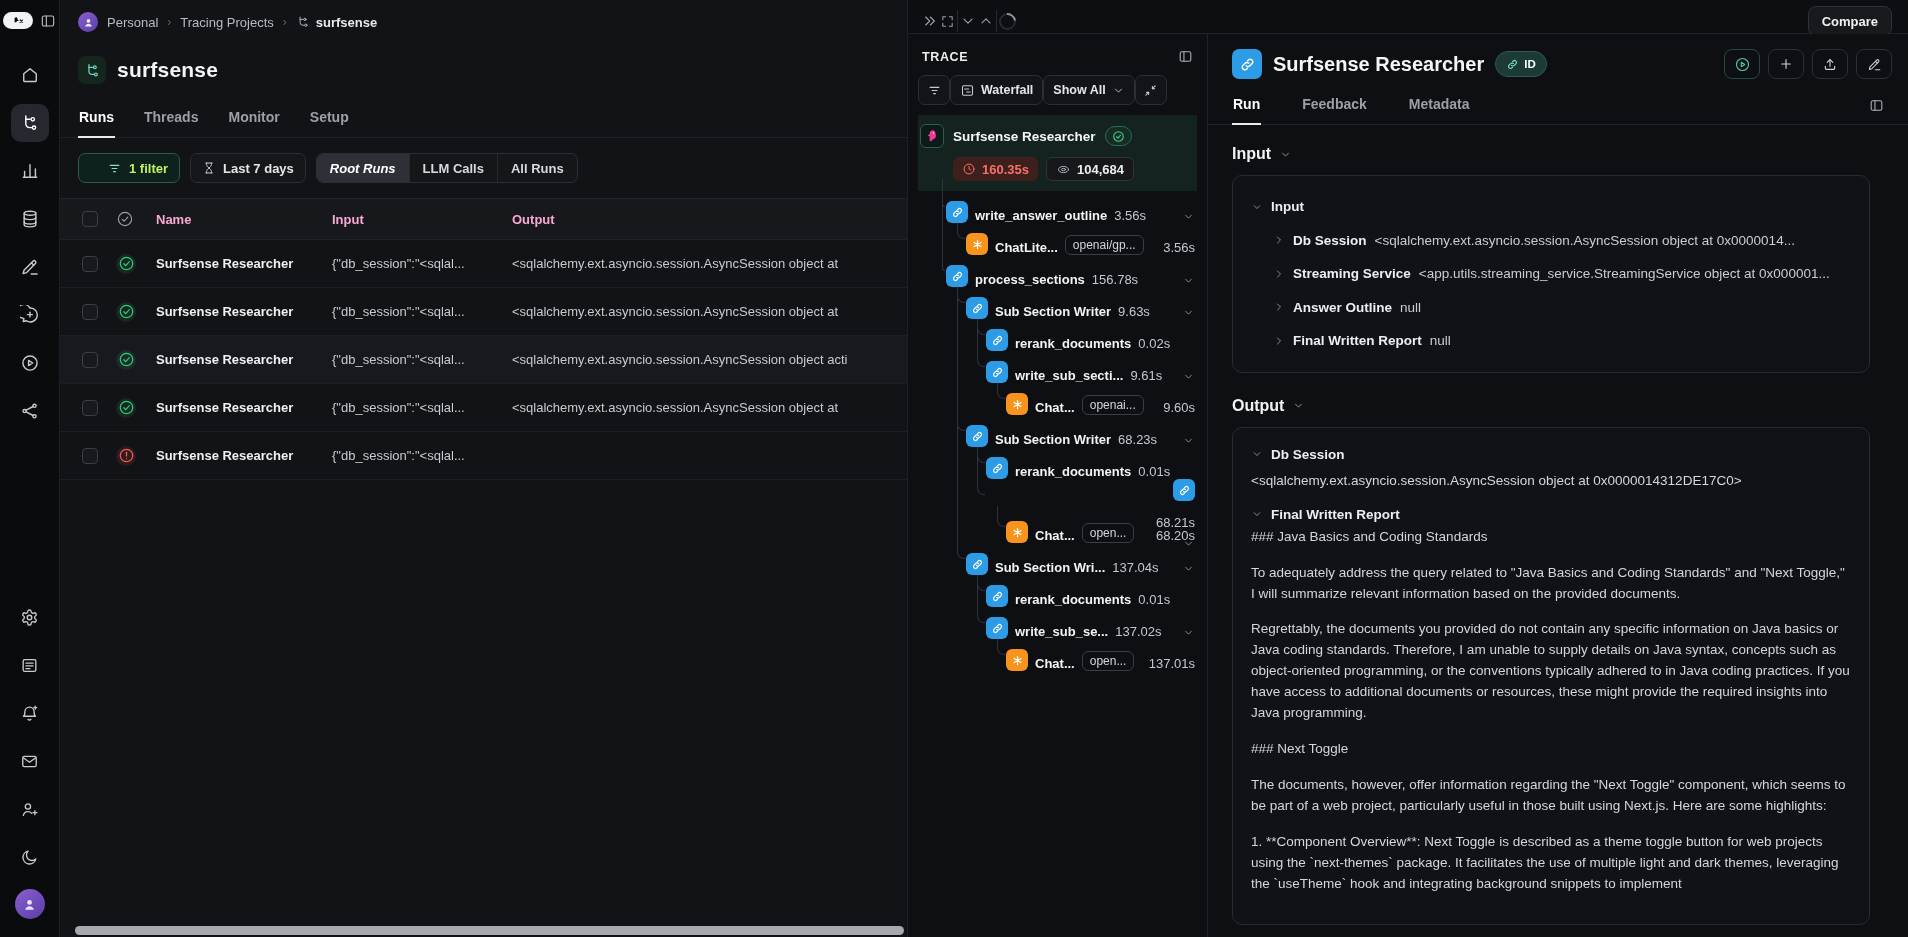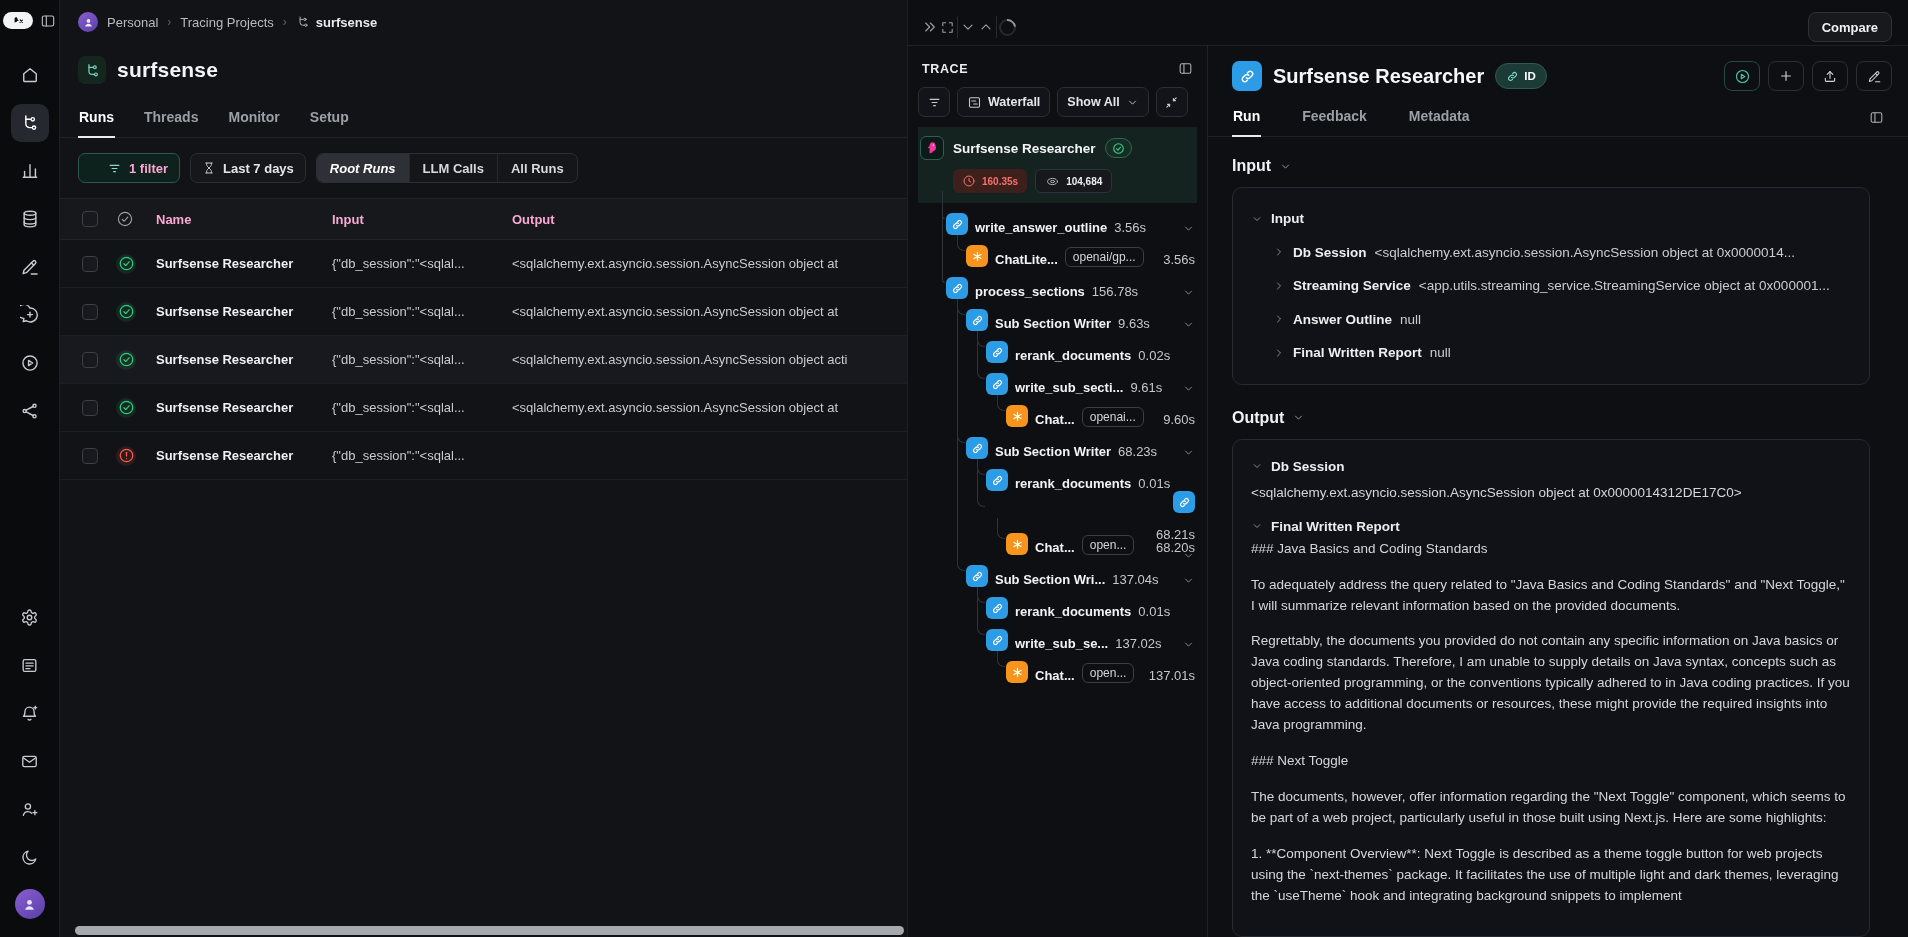--- a/index.html
+++ b/index.html
@@ -27,21 +27,21 @@
   .bc-leaf .ticon{color:#aeb2b8;display:flex;}
   .title-row{display:flex;align-items:center;gap:11px;padding:12px 18px 6px;}
   .title-icon{width:28px;height:28px;border-radius:7px;background:#15261f;color:#6fd9bf;display:flex;align-items:center;justify-content:center;flex:none;}
   .page-title{font-size:21px;font-weight:700;color:#f3f4f6;letter-spacing:.01em;}
   .tabs{display:flex;gap:28px;padding:0 18px;border-bottom:1px solid #1f2226;margin-top:10px;}
   .tab{padding:9px 1px 11px;font-size:14px;font-weight:600;color:#9aa0a7;cursor:pointer;border-bottom:2px solid transparent;margin-bottom:-1px;}
   .tab.active{color:#fff;border-bottom-color:#e8eaed;}
   .filterbar{display:flex;align-items:center;gap:10px;padding:15px 18px;}
   .btn{height:30px;border-radius:7px;border:1px solid #2b2e34;background:#15171b;display:inline-flex;align-items:center;gap:7px;padding:0 11px;font-size:13px;font-weight:600;color:#e3e5e8;cursor:pointer;white-space:nowrap;}
   .btn .bicon{display:flex;color:#c6c9ce;}
-  .btn.filter-btn{background:#0f211d;border-color:#2a584c;color:#f9a8d4;padding-left:28px;}
+  .btn.filter-btn{background:#0f211d;border-color:#2a584c;color:#bef264;padding-left:28px;}
   .btn.filter-btn .bicon{color:#87dfca;}
   .segmented{display:flex;border:1px solid #2b2e34;border-radius:7px;overflow:hidden;background:#14161a;height:30px;}
   .seg-item{padding:0 13px;display:flex;align-items:center;font-size:13px;font-weight:600;color:#d6d9dd;border-right:1px solid #26292e;cursor:pointer;}
   .seg-item:last-child{border-right:none;}
   .seg-item.active{background:#2d3037;color:#fff;font-style:italic;}
   .thead{display:flex;align-items:center;height:42px;background:#16181c;border-top:1px solid #202227;border-bottom:1px solid #202227;font-weight:700;color:#f9a8d4;flex:none;}
   .col-check{width:56px;padding-left:22px;flex:none;display:flex;align-items:center;}
   .col-status{width:40px;flex:none;display:flex;align-items:center;}
   .col-name{width:176px;flex:none;}
   .col-input{width:180px;flex:none;}
@@ -52,44 +52,44 @@
   .st-ic{width:20px;height:20px;border-radius:50%;display:flex;align-items:center;justify-content:center;}
   .st-success{color:#2fcb7c;background:rgba(47,203,124,.12);}
   .st-error{color:#fb5a50;background:rgba(251,90,80,.12);}
   .cell-name{font-weight:700;color:#eef0f3;font-size:13px;white-space:nowrap;overflow:hidden;}
   .cell-val{color:#c7cace;white-space:nowrap;overflow:hidden;padding-right:10px;}
   .hscroll-track{position:absolute;left:0;right:0;bottom:0;height:13px;background:#121317;}
   .hscroll-thumb{position:absolute;left:15px;right:3px;bottom:2px;height:9px;border-radius:5px;background:#a6a9ae;cursor:pointer;}
 
   
   .rightside{flex:1;display:flex;flex-direction:column;min-width:0;}
-  .topbar{height:46px;flex:none;display:flex;align-items:center;gap:2px;padding:9px 16px 0 14px;background:#0d0e11;border-bottom:1px solid #1f2126;}
+  .topbar{height:34px;flex:none;display:flex;align-items:center;gap:2px;padding:9px 16px 0 14px;background:#0d0e11;border-bottom:1px solid #1f2126;}
   .tb-icon{color:#9aa0a6;display:flex;cursor:pointer;}
   .tb-div{width:1px;height:22px;background:#26292e;}
   .spinner{width:17px;height:17px;border-radius:50%;border:2.6px solid #26292e;border-top-color:#90949a;transform:rotate(40deg);}
   .compare-btn{margin-left:auto;height:30px;border-radius:8px;border:1px solid #2e3137;background:#17191d;color:#f0f1f3;font-size:13px;font-weight:700;padding:0 13px;display:flex;align-items:center;cursor:pointer;}
   .panels{flex:1;display:flex;min-height:0;}
 
   
   .trace-panel{width:300px;flex:none;background:#0e0f12;border-right:1px solid #1f2126;display:flex;flex-direction:column;padding:0 10px;overflow:hidden;}
   .trace-head{display:flex;align-items:center;justify-content:space-between;padding:15px 4px 11px;}
   .trace-title{font-size:12.5px;font-weight:700;letter-spacing:.05em;color:#eceef1;}
   .trace-cols-icon{color:#aeb2b8;display:flex;cursor:pointer;}
-  .trace-actions{display:flex;align-items:center;gap:7px;}
+  .trace-actions{display:flex;align-items:center;}
   .t-btn{height:30px;border:1px solid #2b2e34;border-radius:7px;background:#121419;display:inline-flex;align-items:center;gap:6px;padding:0 9px;font-size:12.5px;font-weight:600;color:#e3e5e8;cursor:pointer;}
   .t-btn .bicon{display:flex;color:#c6c9ce;}
   .t-btn.sq{width:32px;justify-content:center;padding:0;}
   .tree{position:relative;margin-top:10px;flex:1;overflow:hidden;}
   .troot{position:relative;margin:0 -10px;background:#142320;padding:9px 12px 10px;cursor:pointer;}
   .troot-row{display:flex;align-items:center;gap:9px;}
   .parrot-box{width:24px;height:24px;border-radius:6px;background:#0d1b18;border:1px solid #2b5f52;display:flex;align-items:center;justify-content:center;flex:none;}
   .troot-name{font-size:13.5px;font-weight:700;color:#f4f5f7;}
   .ok-badge{height:20px;padding:0 6px;border:1px solid #2b6b52;border-radius:10px;background:rgba(46,160,110,.08);display:flex;align-items:center;color:#3ecf8e;}
   .troot-badges{display:flex;gap:8px;margin:9px 0 0 33px;}
-  .badge{height:24px;border-radius:6px;display:inline-flex;align-items:center;gap:6px;padding:0 9px;font-size:10px;font-weight:600;justify-content:space-between;}
+  .badge{height:24px;border-radius:6px;display:inline-flex;align-items:center;gap:6px;padding:0 9px;font-size:13px;font-weight:600;justify-content:space-between;}
   .badge-time{background:#3d1f1c;color:#f8716a;}
   .badge-tok{background:#16181c;border:1px solid #2f3238;color:#eceef0;}
   .trow{position:relative;height:32px;display:flex;align-items:flex-end;gap:7px;font-size:13px;cursor:pointer;padding-right:2px;}
   .sp-icon{width:22px;height:22px;border-radius:6px;display:flex;align-items:center;justify-content:center;color:#fff;flex:none;z-index:1;}
   .sp-chain{background:#2b9ce5;}
   .sp-llm{background:#f7941d;}
   .sp-name{font-weight:700;color:#f1f3f5;white-space:nowrap;overflow:hidden;max-width:150px;}
   .sp-dur{color:#c4c8cd;white-space:nowrap;}
   .sp-dur.right{margin-left:auto;}
   .sp-chev{margin-left:auto;color:#8d9197;display:flex;cursor:pointer;}

